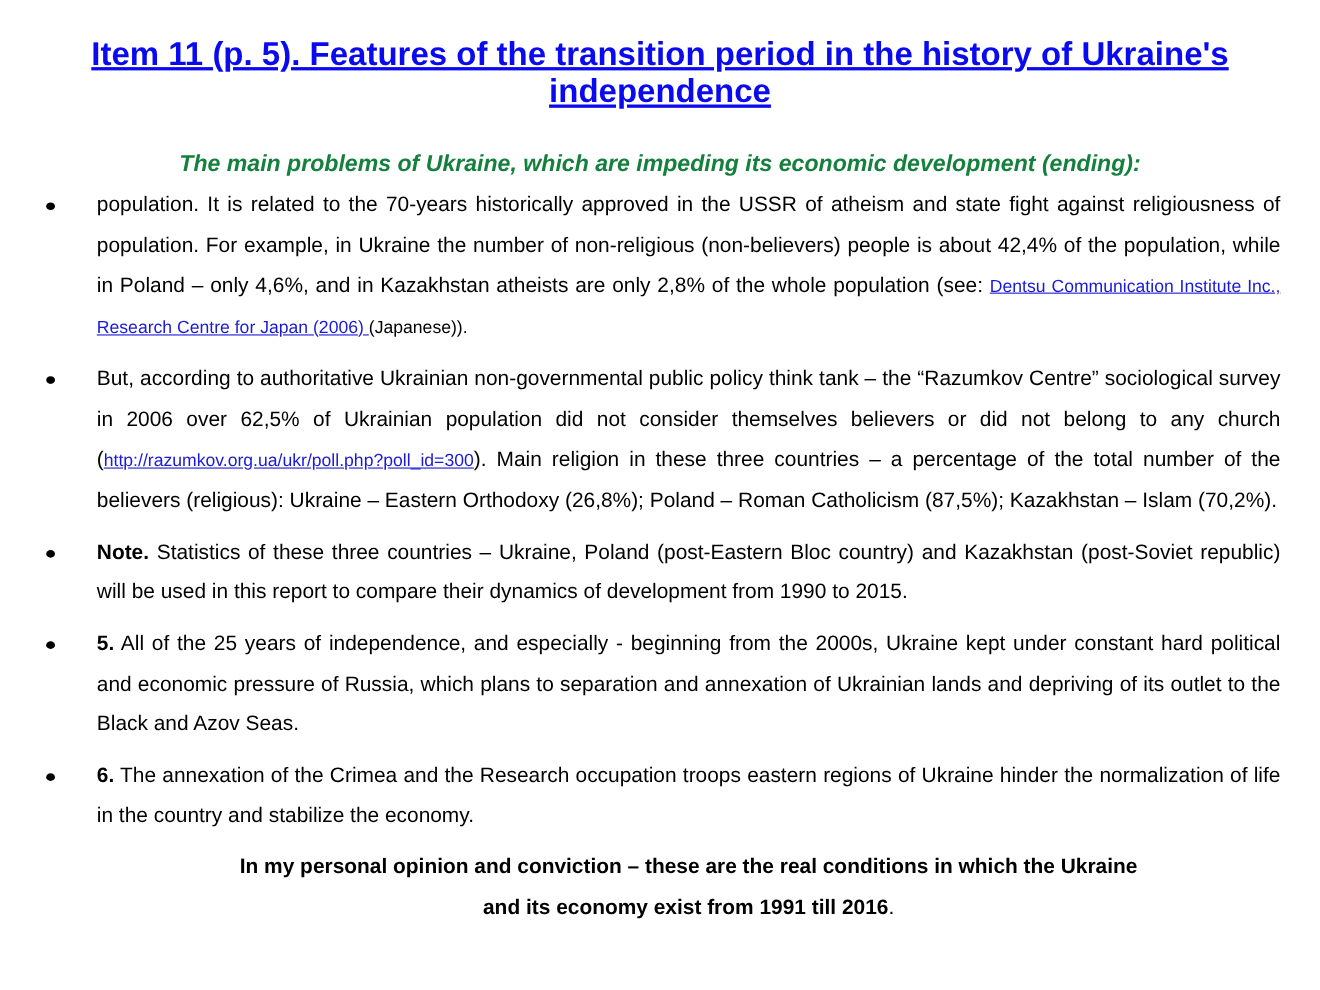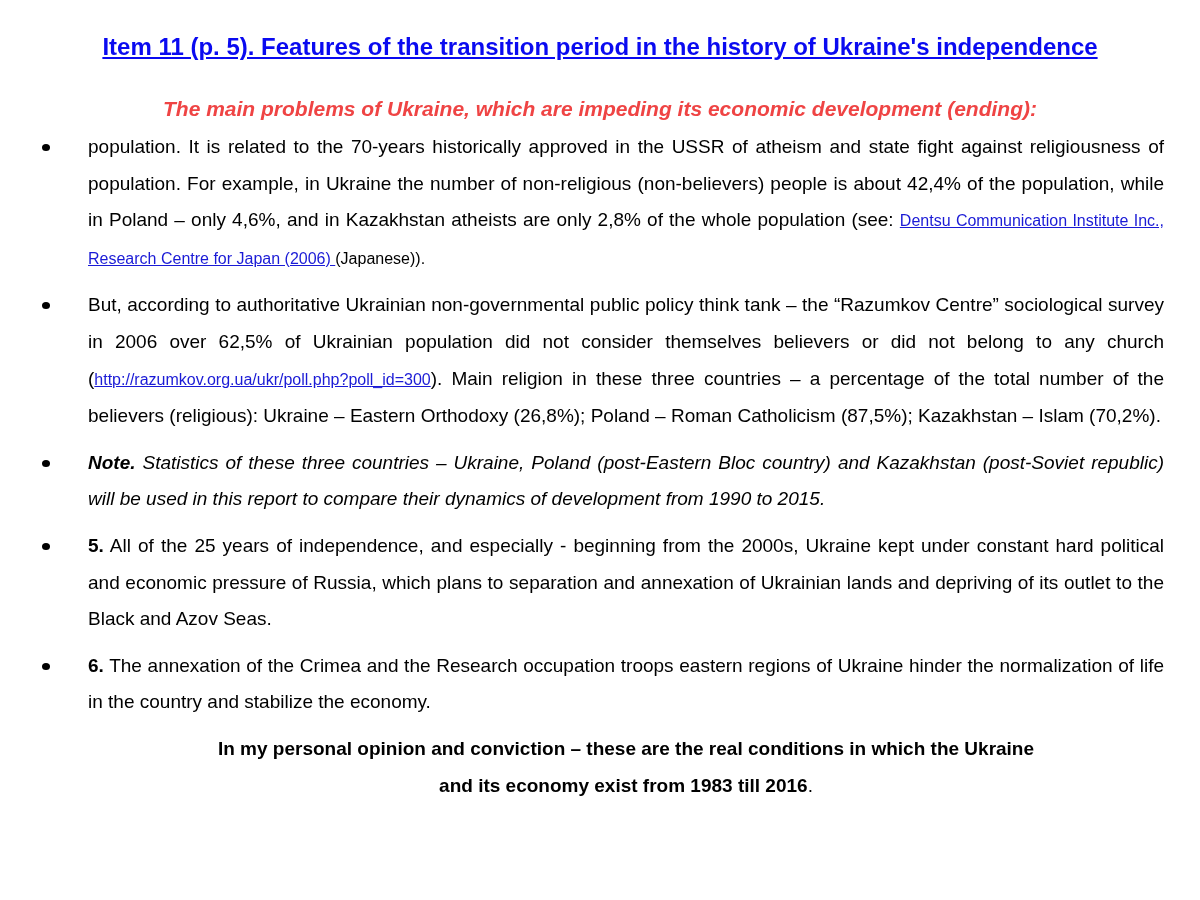--- a/index.html
+++ b/index.html
@@ -6,33 +6,33 @@
   .slide{
     position:relative;
     width:1200px;height:900px;
     background:#ffffff;
     font-family:"Liberation Sans",sans-serif;
     color:#000;
     overflow:hidden;
   }
   .title{
     margin:33px 50px 0;
-    font-size:24px;
+    font-size:30px;
     font-weight:700;
     text-align:center;
     color:var(--title-blue,#0a0af0);
     text-decoration:underline;
   }
   .subtitle{
     margin:36px 60px 0;
     font-size:21px;
     font-weight:700;
     font-style:italic;
     text-align:center;
-    color:#ef4444;
+    color:#15803d;
   }
   .bullets{
     list-style:none;
     margin:8px 0 0;
     padding:0 36px 0 40px;
   }
   .bullets li{
     display:flex;
     margin-bottom:10px;
   }
@@ -49,21 +49,21 @@
     background:#000;
   }
   .btext{
     flex:1;
     font-size:19px;
     line-height:36.6px;
     text-align:justify;
     text-align-last:left;
     color:#000;
   }
-  li.italic .btext{font-style:italic;}
+  li.italic .btext{}
   .seg-body{font-weight:400;}
   .seg-bold{font-weight:700;}
   .seg-link{
     color:var(--link-blue,#1a1ad6);
     text-decoration:underline;
     font-size:16px;
     cursor:pointer;
   }
   .seg-small{font-size:16px;}
   .closing{
@@ -101,16 +101,16 @@
       <div class="btext"><span class="seg-bold">5.</span><span class="seg-body"> All of the 25 years of independence, and especially - beginning from the 2000s, Ukraine kept under constant hard political and economic pressure of Russia, which plans to separation and annexation of Ukrainian lands and depriving of its outlet to the Black and Azov Seas.</span></div>
     </li>
     <li>
       <span class="dot"></span>
       <div class="btext"><span class="seg-bold">6.</span><span class="seg-body"> The annexation of the Crimea and the Research occupation troops eastern regions of Ukraine hinder the normalization of life in the country and stabilize the economy.</span></div>
     </li>
   </ul>
 
   <div class="closing">
     <div><span class="seg-bold">In my personal opinion and conviction – these are the real conditions in which the Ukraine</span></div>
-    <div><span class="seg-bold">and its economy exist from 1983 till 2016</span><span class="seg-body">.</span></div>
+    <div><span class="seg-bold">and its economy exist from 1991 till 2016</span><span class="seg-body">.</span></div>
   </div>
 
 </div>
 
 </body></html>

